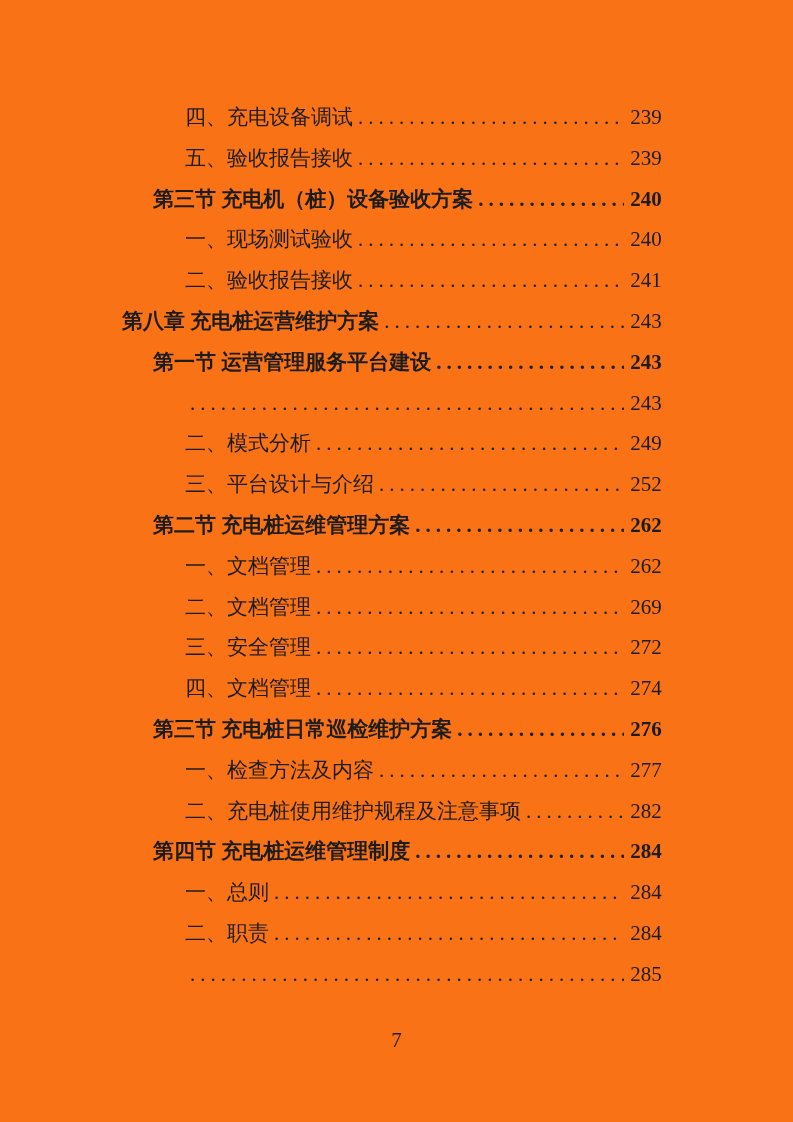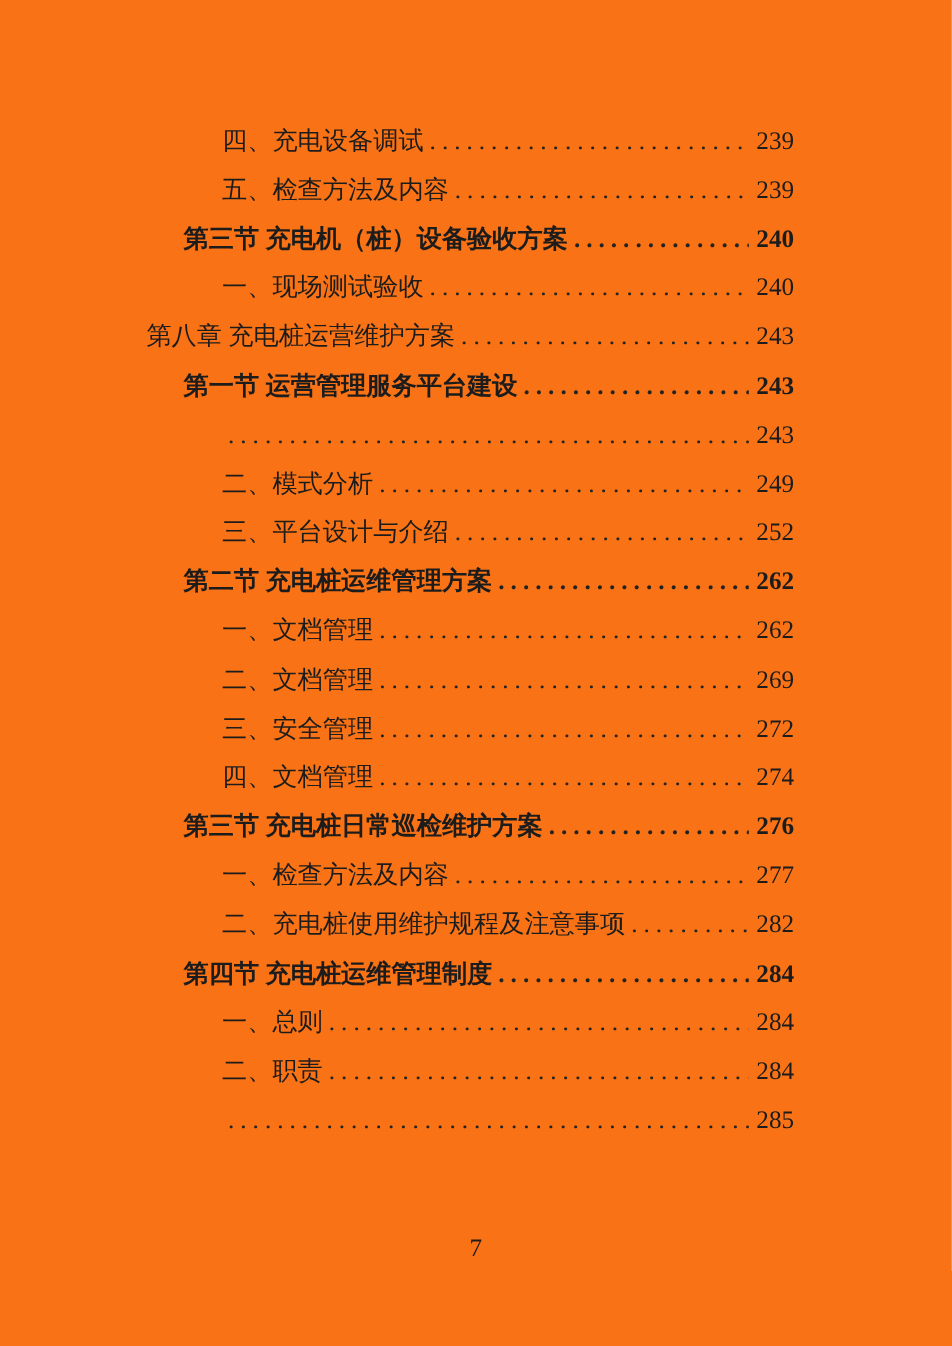--- a/index.html
+++ b/index.html
@@ -31,21 +31,21 @@
     align-items: baseline;
     height: 40.8px;
     line-height: 40.8px;
     font-size: 21px;
     white-space: nowrap;
   }
   .toc-row.lvl-0 { padding-left: 0; }
   .toc-row.lvl-1 { padding-left: 31px; font-weight: bold; }
   .toc-row.lvl-2 { padding-left: 63px; }
   .toc-row.chapter .label {
-    font-weight: normal;
+    font-weight: bold;
   }
   .toc-row .label {
     flex: 0 0 auto;
     white-space: nowrap;
   }
   .leader {
     flex: 1 1 auto;
     min-width: 0;
     overflow: hidden;
     white-space: nowrap;
@@ -78,37 +78,42 @@
 <main class="page-sheet">
 
   <div class="toc" id="toc-list">
   <div class="toc-row lvl-2">
     <span class="label">四、充电设备调试</span>
     <span class="leader"></span>
     <span class="page-num">239</span>
   </div>
 
   <div class="toc-row lvl-2">
-    <span class="label">五、检查方法及内容</span>
+    <span class="label">五、验收报告接收</span>
     <span class="leader"></span>
     <span class="page-num">239</span>
   </div>
 
   <div class="toc-row lvl-1">
     <span class="label">第三节 充电机（桩）设备验收方案</span>
     <span class="leader"></span>
     <span class="page-num">240</span>
   </div>
 
   <div class="toc-row lvl-2">
     <span class="label">一、现场测试验收</span>
     <span class="leader"></span>
     <span class="page-num">240</span>
   </div>
 
+  <div class="toc-row lvl-2">
+    <span class="label">二、验收报告接收</span>
+    <span class="leader"></span>
+    <span class="page-num">241</span>
+  </div>
 
   <div class="toc-row lvl-0 chapter">
     <span class="label">第八章 充电桩运营维护方案</span>
     <span class="leader"></span>
     <span class="page-num">243</span>
   </div>
 
   <div class="toc-row lvl-1">
     <span class="label">第一节 运营管理服务平台建设</span>
     <span class="leader"></span>

